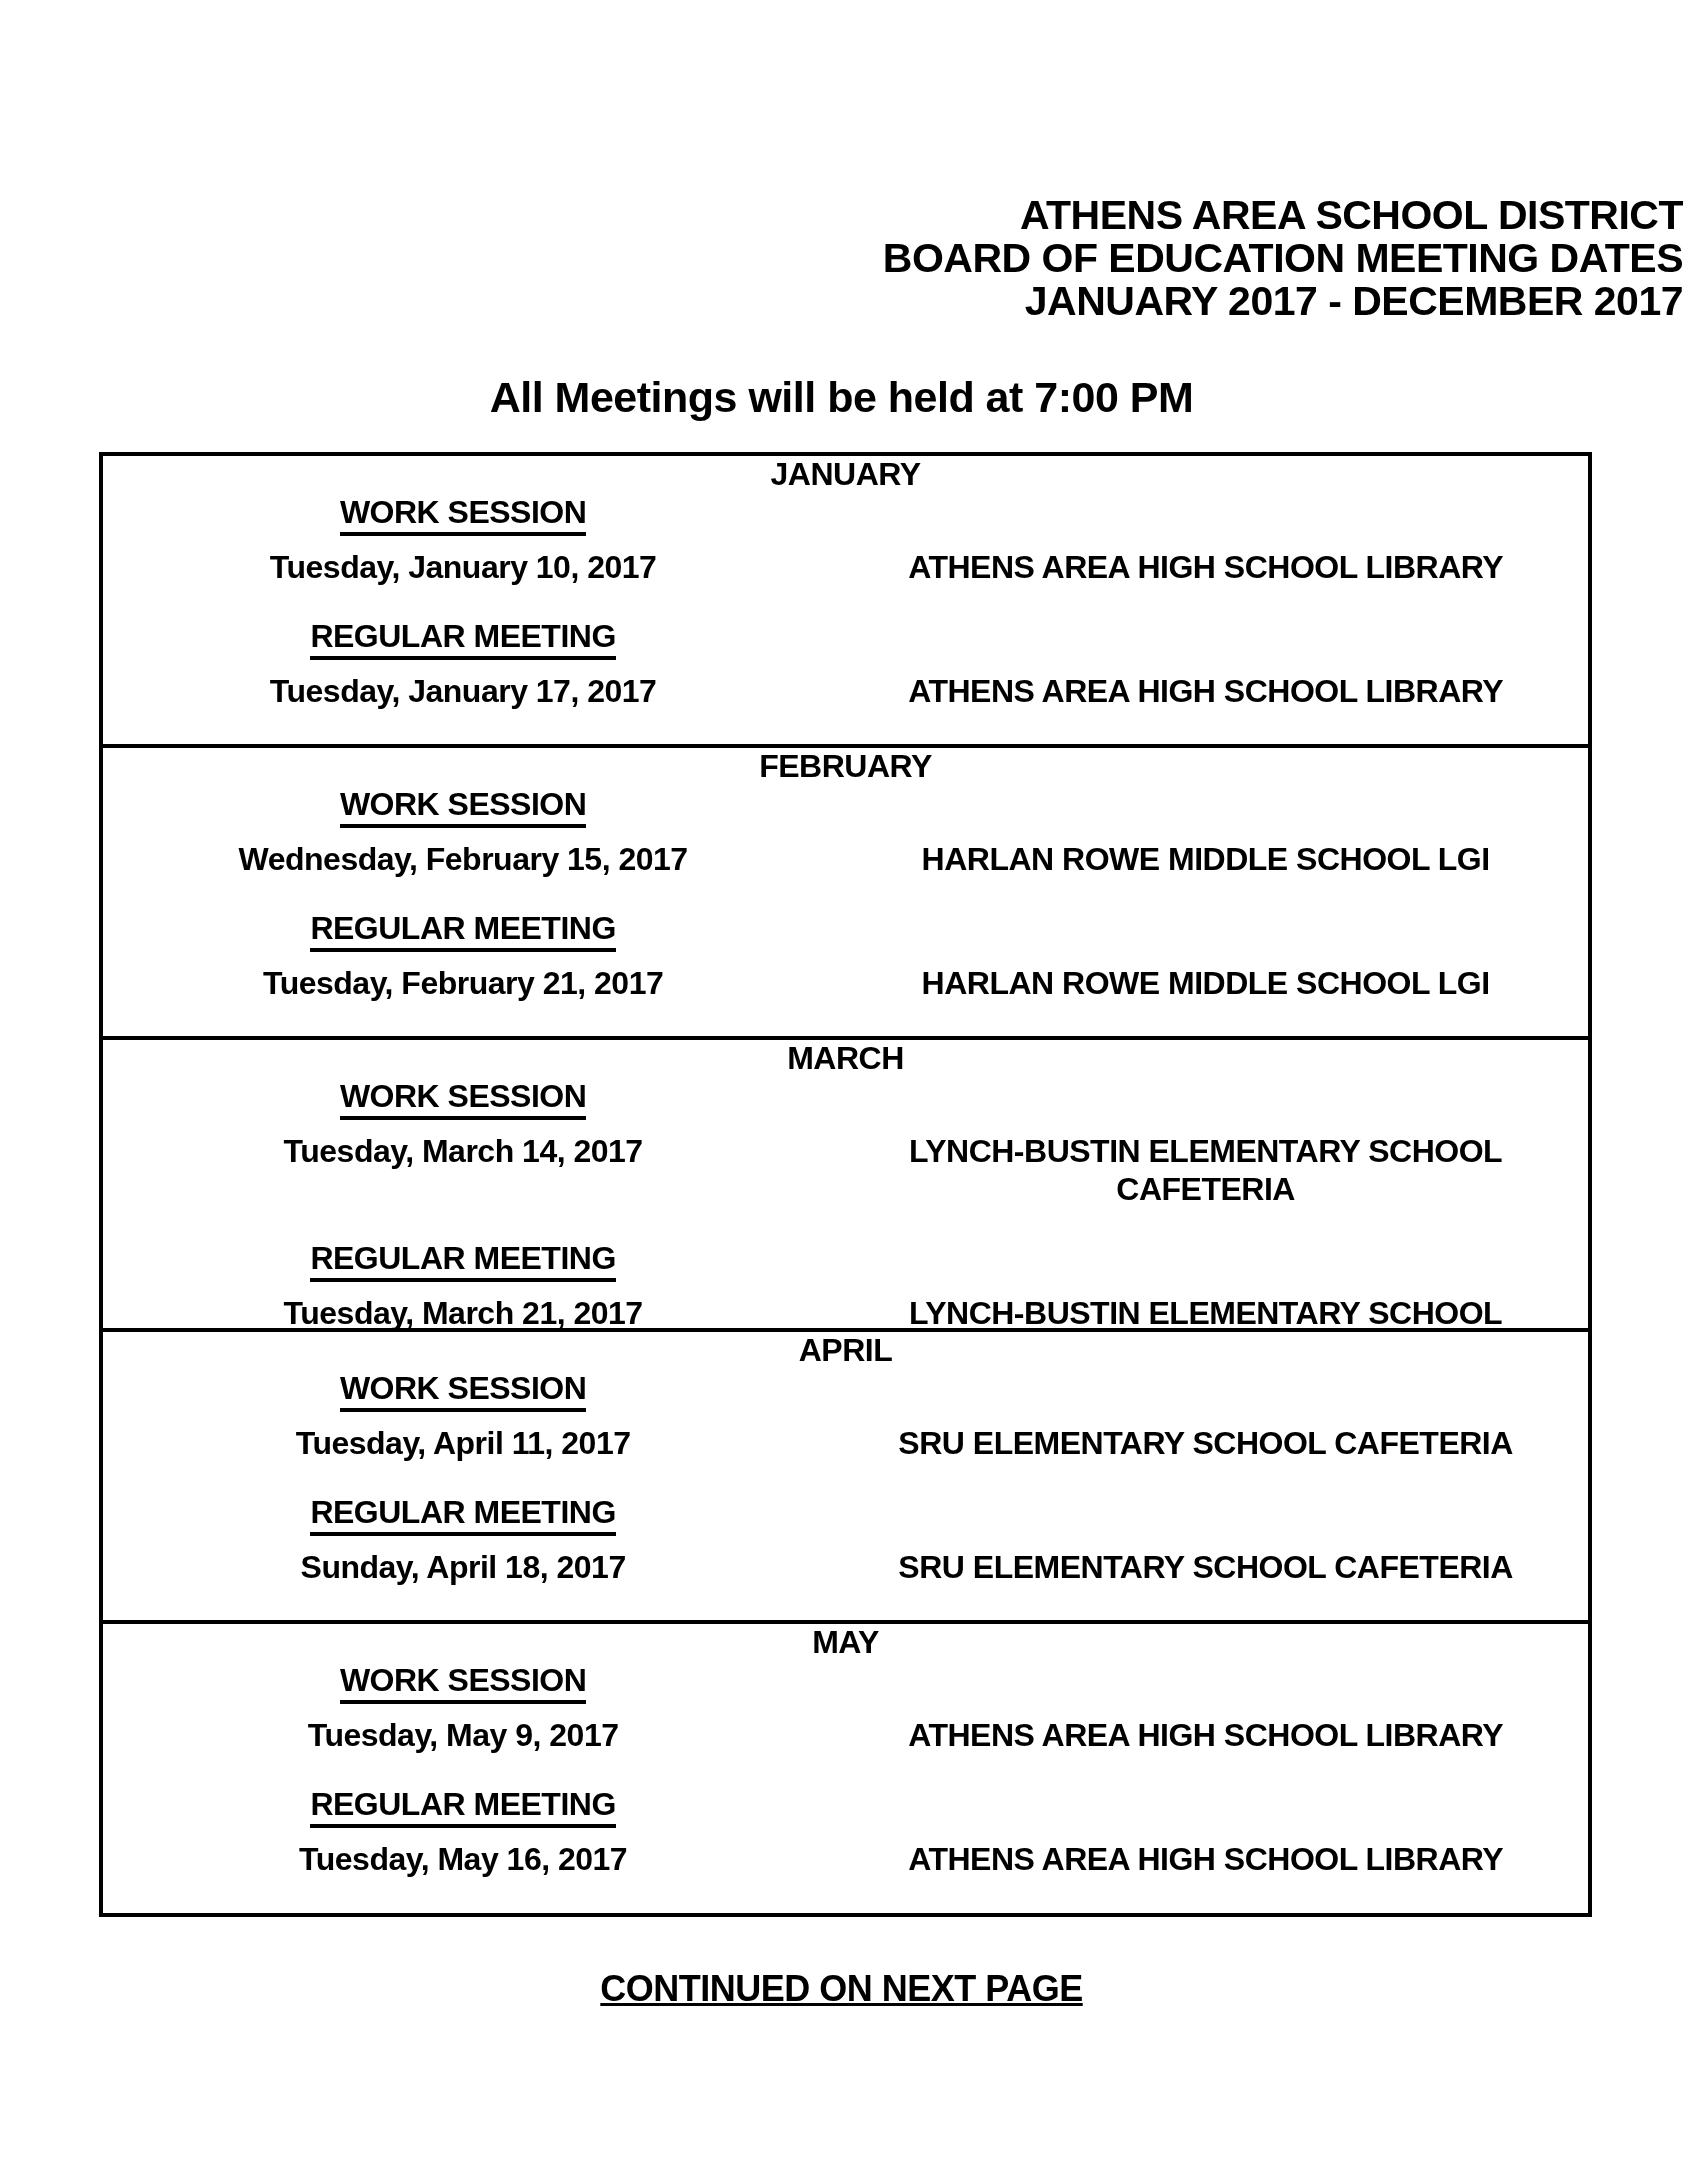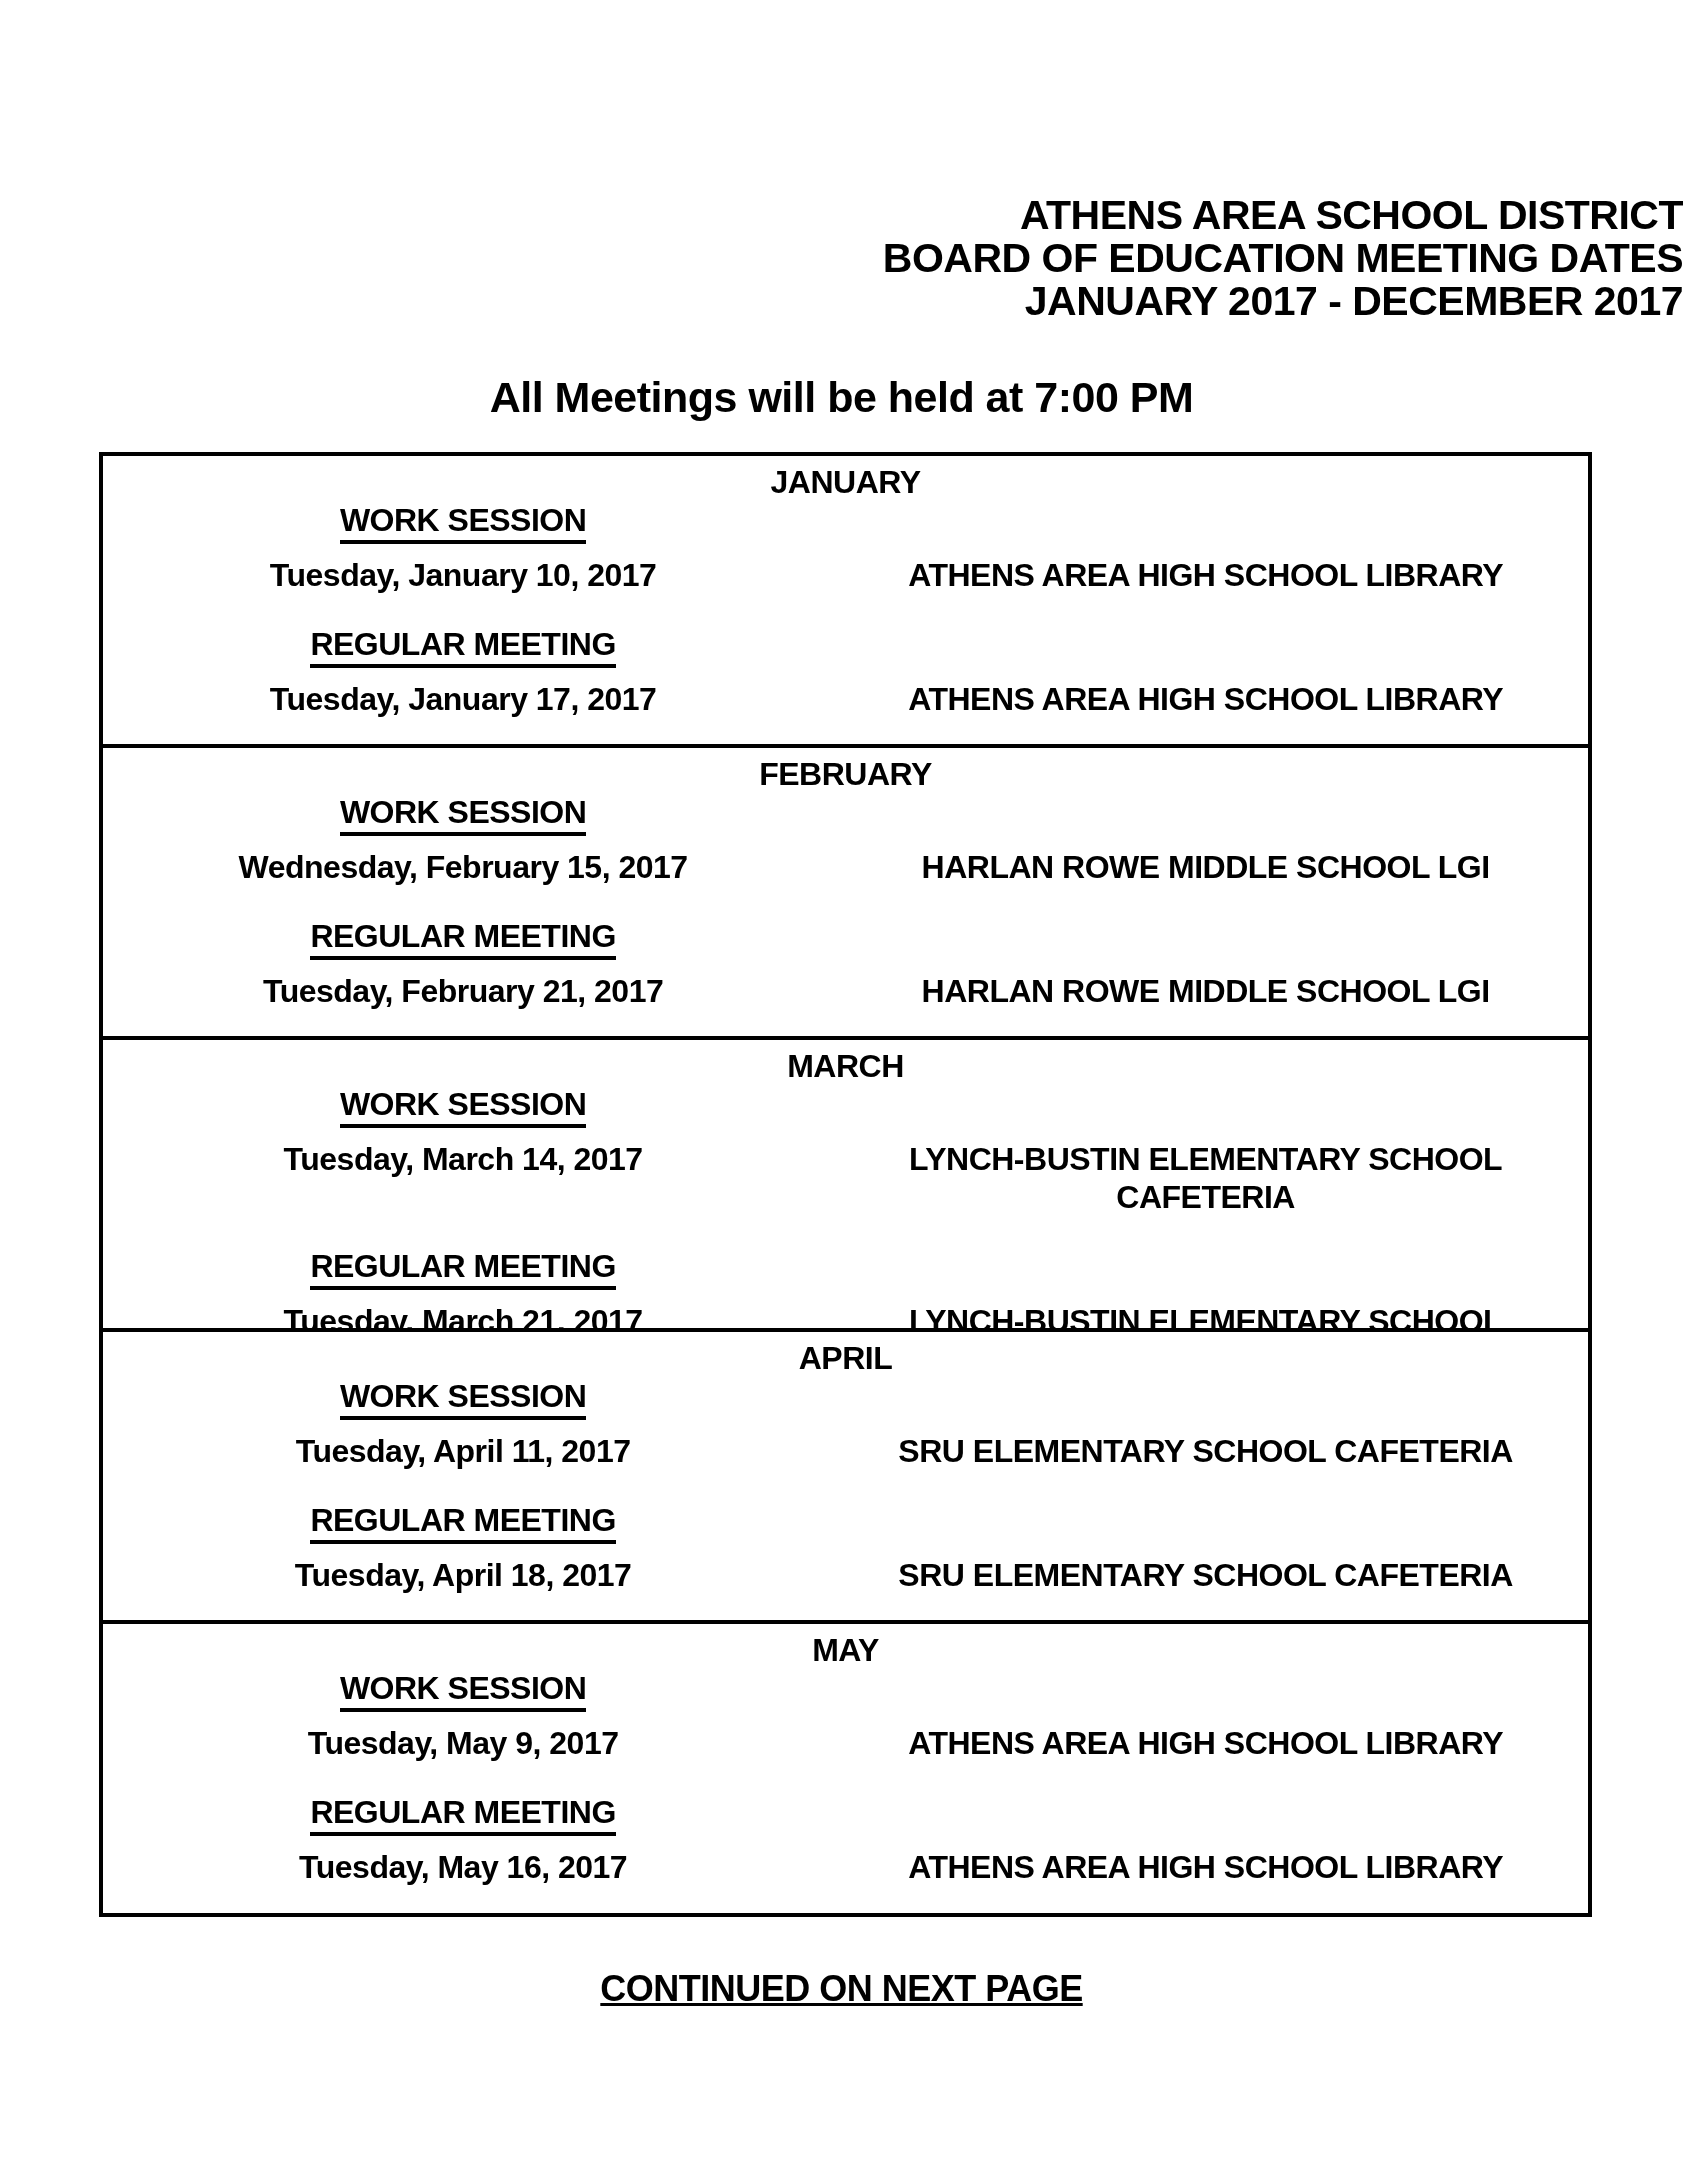--- a/index.html
+++ b/index.html
@@ -44,21 +44,20 @@
     overflow: hidden;
     font-size: 32px;
     letter-spacing: -0.5px;
   }
   .month-section:last-child {
     height: 289px;
     border-bottom: none;
   }
   .month-name {
     text-align: center;
-    padding-top: 8px;
     line-height: 36px;
   }
   .label-row {
     display: flex;
     margin-top: 2px;
   }
   .label-row.second {
     margin-top: 32px;
   }
   .meeting-row {
@@ -164,21 +163,21 @@
         <div class="cell-left"><span class="session-label">WORK SESSION</span></div>
       </div>
       <div class="meeting-row">
         <div class="cell-left">Tuesday, April 11, 2017</div>
         <div class="cell-right">SRU ELEMENTARY SCHOOL CAFETERIA</div>
       </div>
       <div class="label-row second">
         <div class="cell-left"><span class="session-label">REGULAR MEETING</span></div>
       </div>
       <div class="meeting-row">
-        <div class="cell-left">Tuesday, April 18, 2017</div>
+        <div class="cell-left">Sunday, April 18, 2017</div>
         <div class="cell-right">SRU ELEMENTARY SCHOOL CAFETERIA</div>
       </div>
     </div>
 
     <div class="month-section">
       <div class="month-name">MAY</div>
       <div class="label-row">
         <div class="cell-left"><span class="session-label">WORK SESSION</span></div>
       </div>
       <div class="meeting-row">

